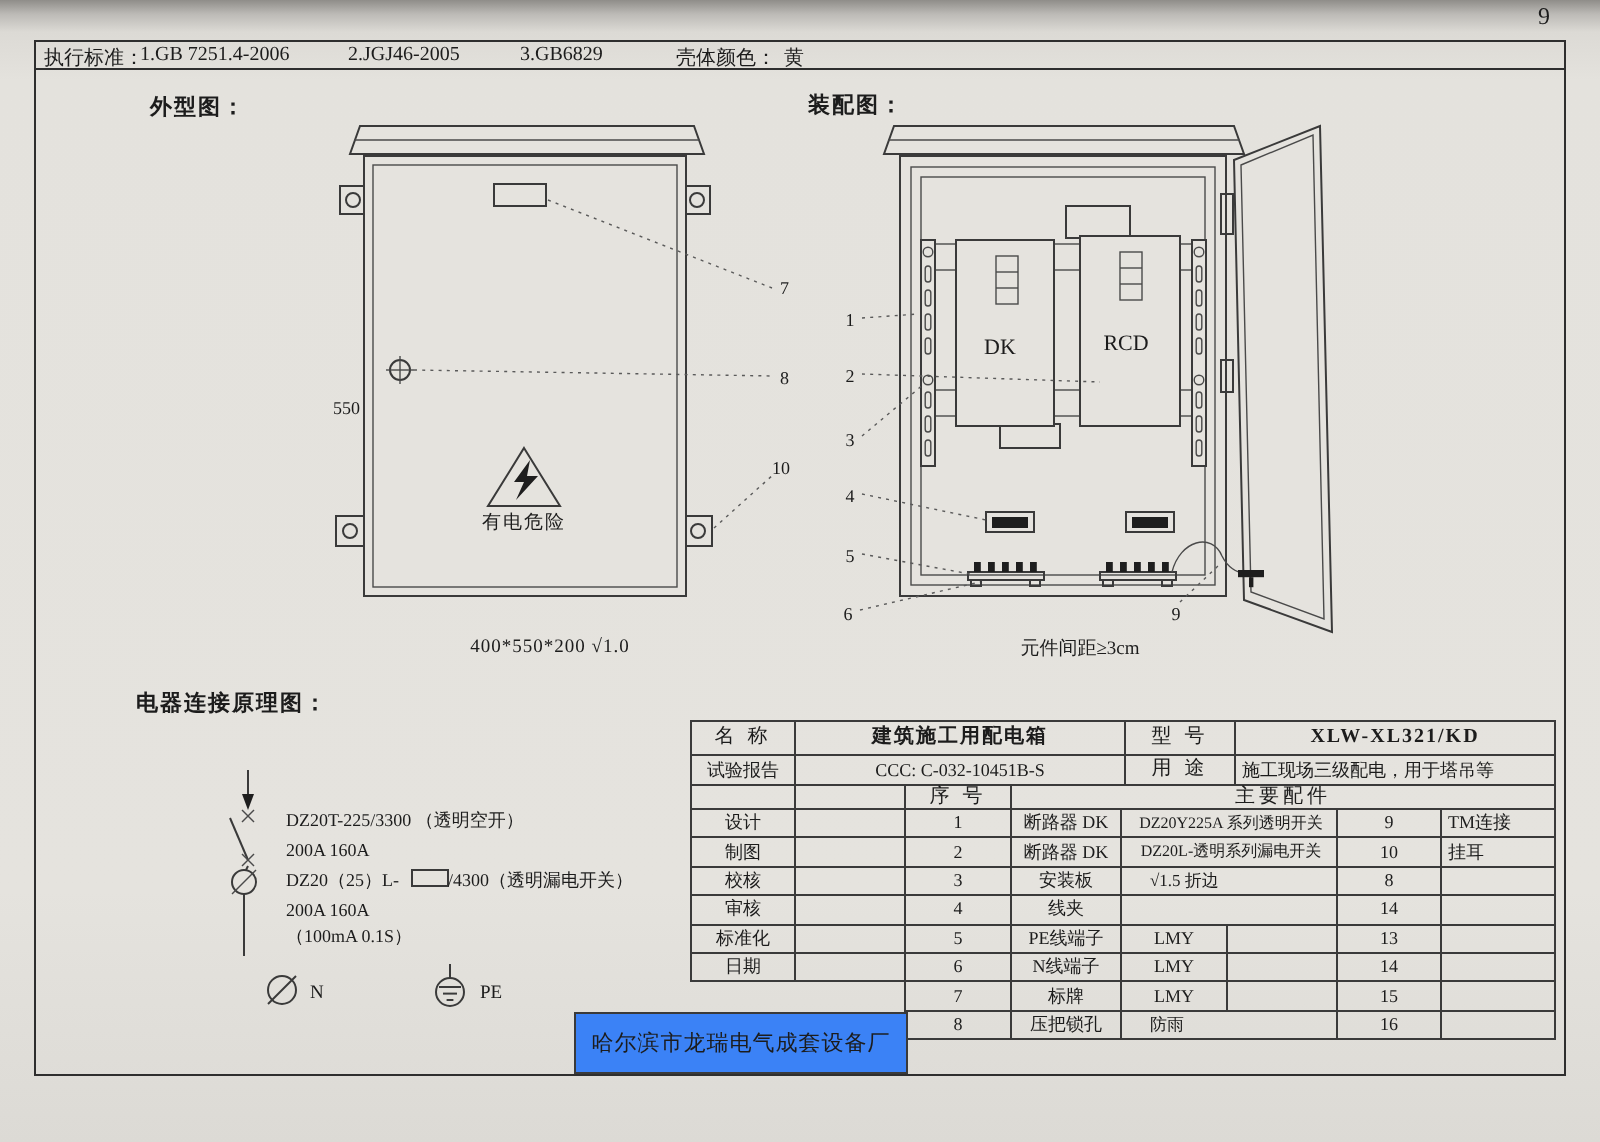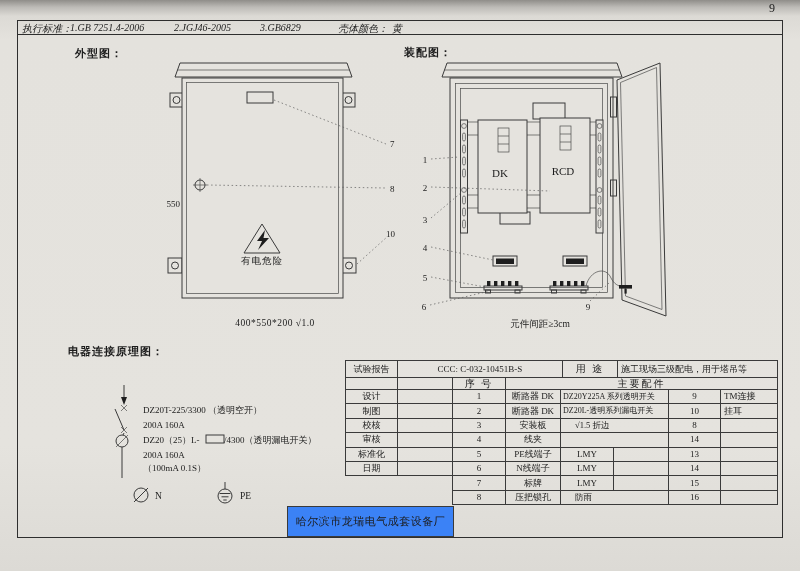--- a/index.html
+++ b/index.html
@@ -10,21 +10,20 @@
     color:#1c1c1c;
     position:relative;
   }
   .sheet{
     position:absolute;inset:0;
     background:linear-gradient(180deg,#8f8d89 0px,#bcbab6 7px,#dcdad5 16px,#e4e2dd 40px,#e5e3de 78%,#dcdad5 100%);
   }
   .frame{
     position:absolute;left:17px;top:20px;width:764px;height:516px;
     border:1.5px solid #2e2e2e;
-    font-style:italic;
   }
   .hdr-strip{
     position:absolute;left:0;top:0;width:100%;height:13px;
     border-bottom:1.2px solid #2e2e2e;
     font-size:10px;white-space:nowrap;
   }
   .hdr-strip span{position:absolute;top:0.5px;}
   .pageno{position:absolute;left:769px;top:1px;font-size:12px;}
   .dwg-title{position:absolute;font-size:11px;font-weight:bold;letter-spacing:1px;}
   svg{position:absolute;overflow:visible;}
@@ -42,21 +41,21 @@
     padding:0;overflow:visible;white-space:nowrap;line-height:1;
     vertical-align:middle;
   }
   .t-top tr:nth-child(1) td{height:16px;}
   .t-top td{height:14px;}
   .t-bot td{height:13.4px;}
   .t-bot tr.hd td{height:11px;}
   .bold{font-weight:bold;font-size:10px;letter-spacing:1px;}
   .sp1{letter-spacing:2px;font-size:10px;}
   .laln{text-align:left;padding-left:3px;}
-  .desc{font-size:8px;text-align:left;padding-left:2px;}
+  .desc{font-size:8px;text-align:center;padding-left:2px;}
   .pl14{text-align:left;padding-left:14px;font-size:8.5px;}
   .noborder{border:none;}
   .company{
     position:absolute;left:287px;top:506px;width:165px;height:29px;
     border:1.3px solid #3a3a3a;background:#3b82f6;
     display:flex;align-items:center;justify-content:center;
     font-size:11px;letter-spacing:0.5px;z-index:6;white-space:nowrap;
   }
 </style>
 </head>
@@ -277,20 +276,26 @@
 
 <div class="spec">
   <table class="t-top">
     <colgroup>
         <col style="width:52px">
         <col style="width:165px">
         <col style="width:55px">
         <col style="width:160px">
       </colgroup>
     <tbody>
+        <tr>
+      <td class="sp1">名  称</td>
+      <td class="bold">建筑施工用配电箱</td>
+      <td class="sp1">型  号</td>
+      <td class="bold">XLW-XL321/KD</td>
+    </tr>
     <tr>
       <td>试验报告</td>
       <td>CCC: C-032-10451B-S</td>
       <td class="sp1">用  途</td>
       <td class="laln">施工现场三级配电，用于塔吊等</td>
     </tr>
   </tbody>
     </table>
   <table class="t-bot" style="margin-top:-1px;">
     <colgroup>

